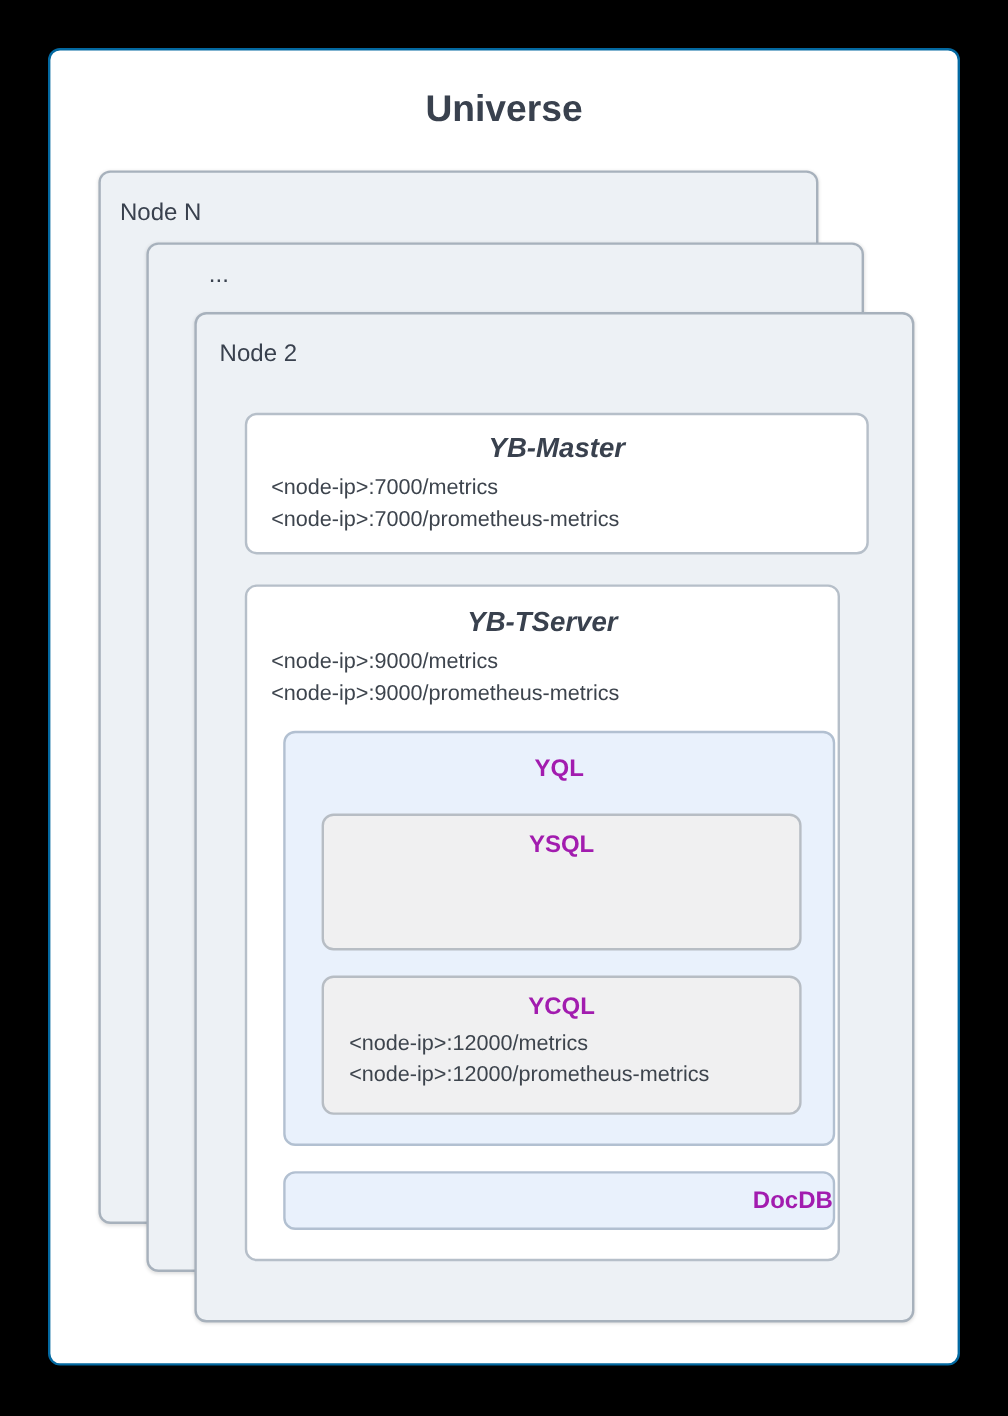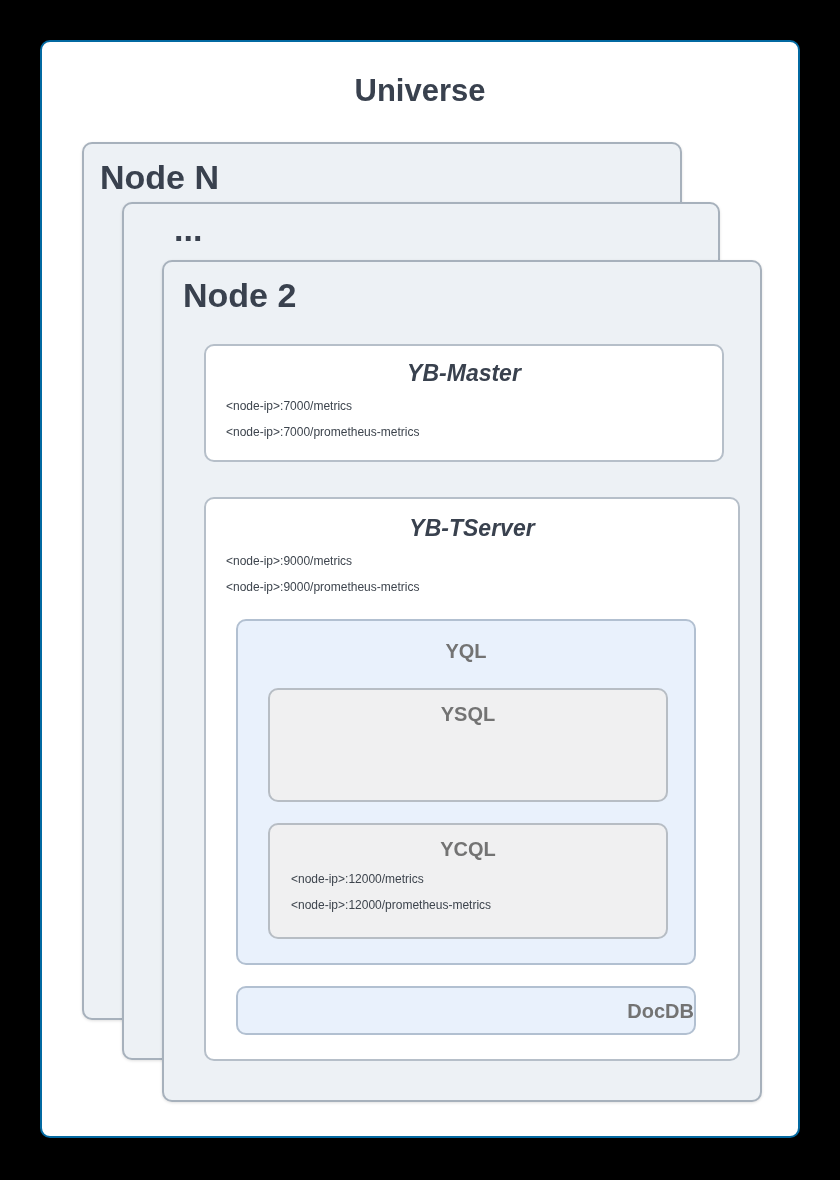--- a/index.html
+++ b/index.html
@@ -33,67 +33,67 @@
     background: #edf1f5;
     border: 2px solid #a7b1bc;
     border-radius: 10px;
     box-shadow: 0 1px 3px rgba(0,0,0,0.12);
   }
   .node-back  { left: 40px;  top: 100px; width: 600px; height: 878px; }
   .node-mid   { left: 80px;  top: 160px; width: 598px; height: 858px; }
   .node-front { left: 120px; top: 218px; width: 600px; height: 842px; }
   .node-label {
     position: absolute;
-    font-size: 34px;
+    font-size: 20px;
     line-height: 34px;
-    font-weight: 700;
+    font-weight: 400;
     color: #39414e;
     white-space: nowrap;
   }
   .node-back  > .node-label { left: 16px; top: 16px; }
   .node-mid   > .node-label { left: 50px; top: 8px;  }
   .node-front > .node-label { left: 19px; top: 16px; }
   .card {
     position: absolute;
     background: #ffffff;
     border: 2px solid #b6bfc9;
     border-radius: 10px;
   }
   .yb-master  { left: 40px; top: 82px;  width: 520px; height: 118px; }
-  .yb-tserver { left: 40px; top: 235px; width: 536px; height: 564px; }
+  .yb-tserver { left: 40px; top: 225px; width: 496px; height: 564px; }
   .card-title {
     text-align: center;
     font-weight: 700;
     font-size: 23px;
     line-height: 31px;
     color: #39414e;
     font-style: italic;
   }
   .yb-master  > .card-title { margin-top: 12px; }
   .yb-tserver > .card-title { margin-top: 14px; }
   .metrics {
     margin: 4px 0 0 20px;
-    font-size: 12px;
+    font-size: 18px;
     line-height: 26px;
     color: #3d444d;
   }
   .yql {
     position: absolute;
     left: 30px; top: 120px;
     width: 460px; height: 346px;
     background: #e9f1fc;
     border: 2px solid #b2c0d1;
     border-radius: 10px;
   }
   .sub-title {
     text-align: center;
     font-weight: 700;
     font-size: 20px;
     line-height: 28px;
-    color: #737373;
+    color: #a21caf;
   }
   .yql > .sub-title { margin-top: 16px; }
   .api {
     position: absolute;
     left: 30px;
     width: 400px;
     background: #f0f0f1;
     border: 2px solid #b7bdc4;
     border-radius: 10px;
   }

